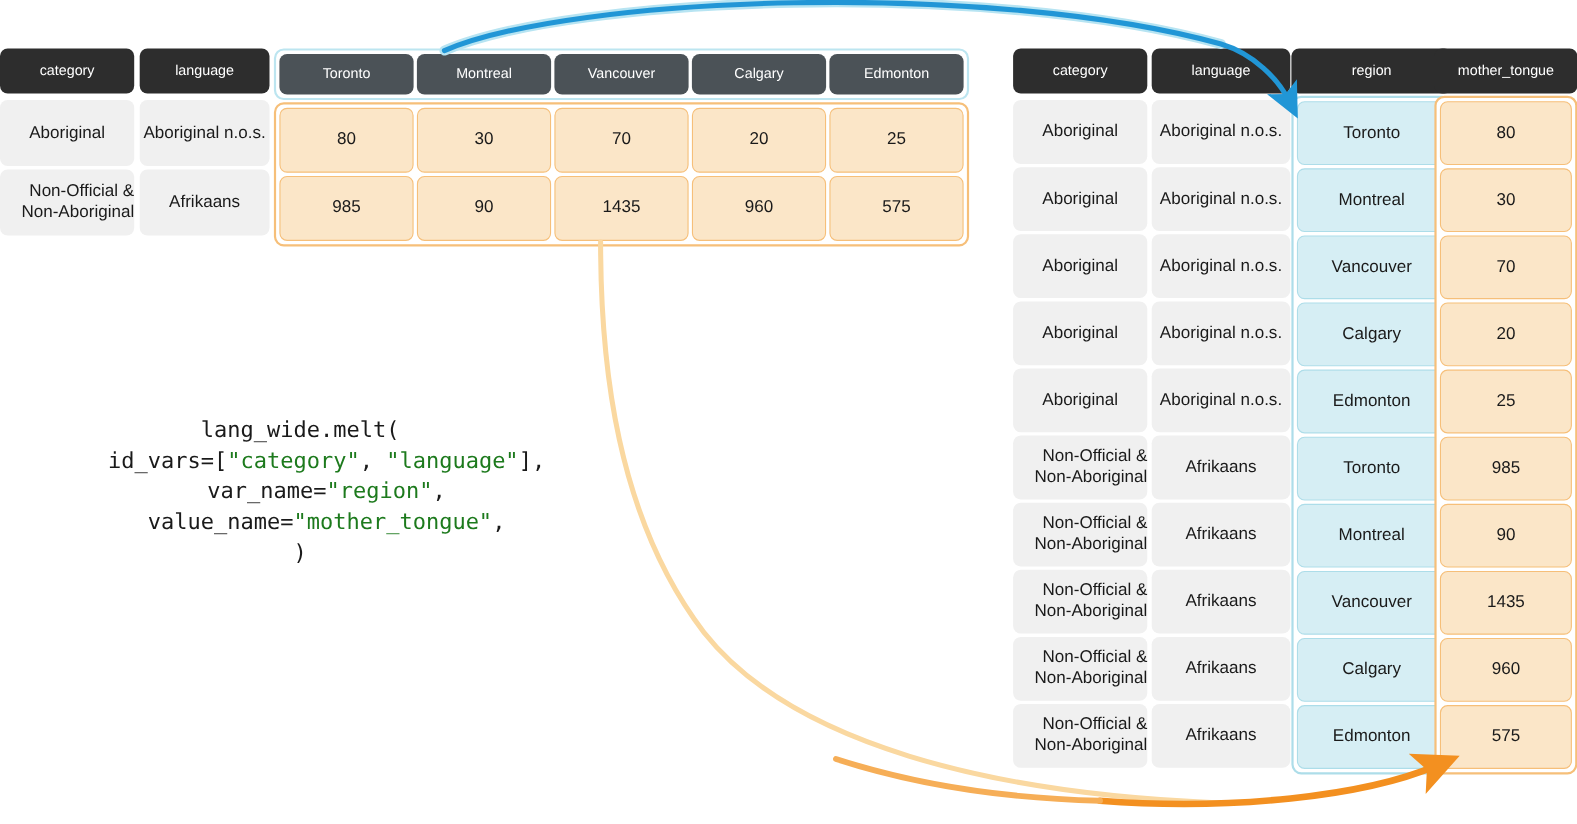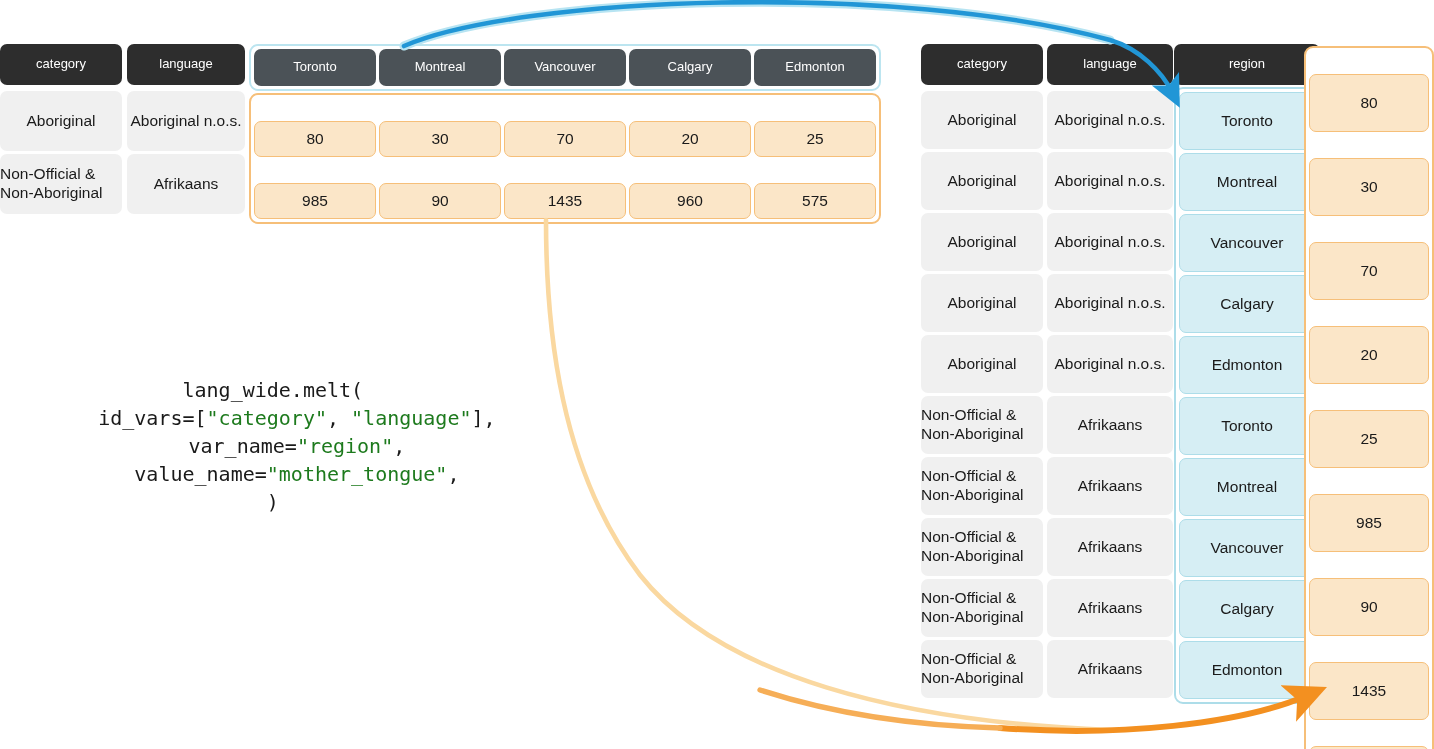--- a/index.html
+++ b/index.html
@@ -44,26 +44,25 @@
 
   .cell {
     background: #f0f0f0;
     color: #1a1a1a;
     border-radius: 7px;
     display: flex;
     align-items: center;
     justify-content: center;
     font-size: 15.5px;
     line-height: 1.2;
-    text-align: left;
+    text-align: right;
   }
   .cell.orange {
     background: #fbe6c8;
     border: 1px solid #f6bf79;
-    margin-top: 23px;
   }
   .cell.blue {
     background: #d6eef4;
     border: 1px solid #addde9;
   }
 
   
   #wide-table { position: absolute; left: 0; top: 44px; z-index: 2; }
 
   #wide-id-headers { position: absolute; left: 0; top: 0; }
@@ -253,20 +252,21 @@
         <div class="cell blue">Edmonton</div>
         <div class="cell blue">Toronto</div>
         <div class="cell blue">Montreal</div>
         <div class="cell blue">Vancouver</div>
         <div class="cell blue">Calgary</div>
         <div class="cell blue">Edmonton</div>
       </div>
     </div>
 
     <div class="long-col boxed orangebox" style="left:383px; width:130px;">
+      <div class="hdr">mother_tongue</div>
       <div class="boxwrap">
         <div class="cell orange">80</div>
         <div class="cell orange">30</div>
         <div class="cell orange">70</div>
         <div class="cell orange">20</div>
         <div class="cell orange">25</div>
         <div class="cell orange">985</div>
         <div class="cell orange">90</div>
         <div class="cell orange">1435</div>
         <div class="cell orange">960</div>

